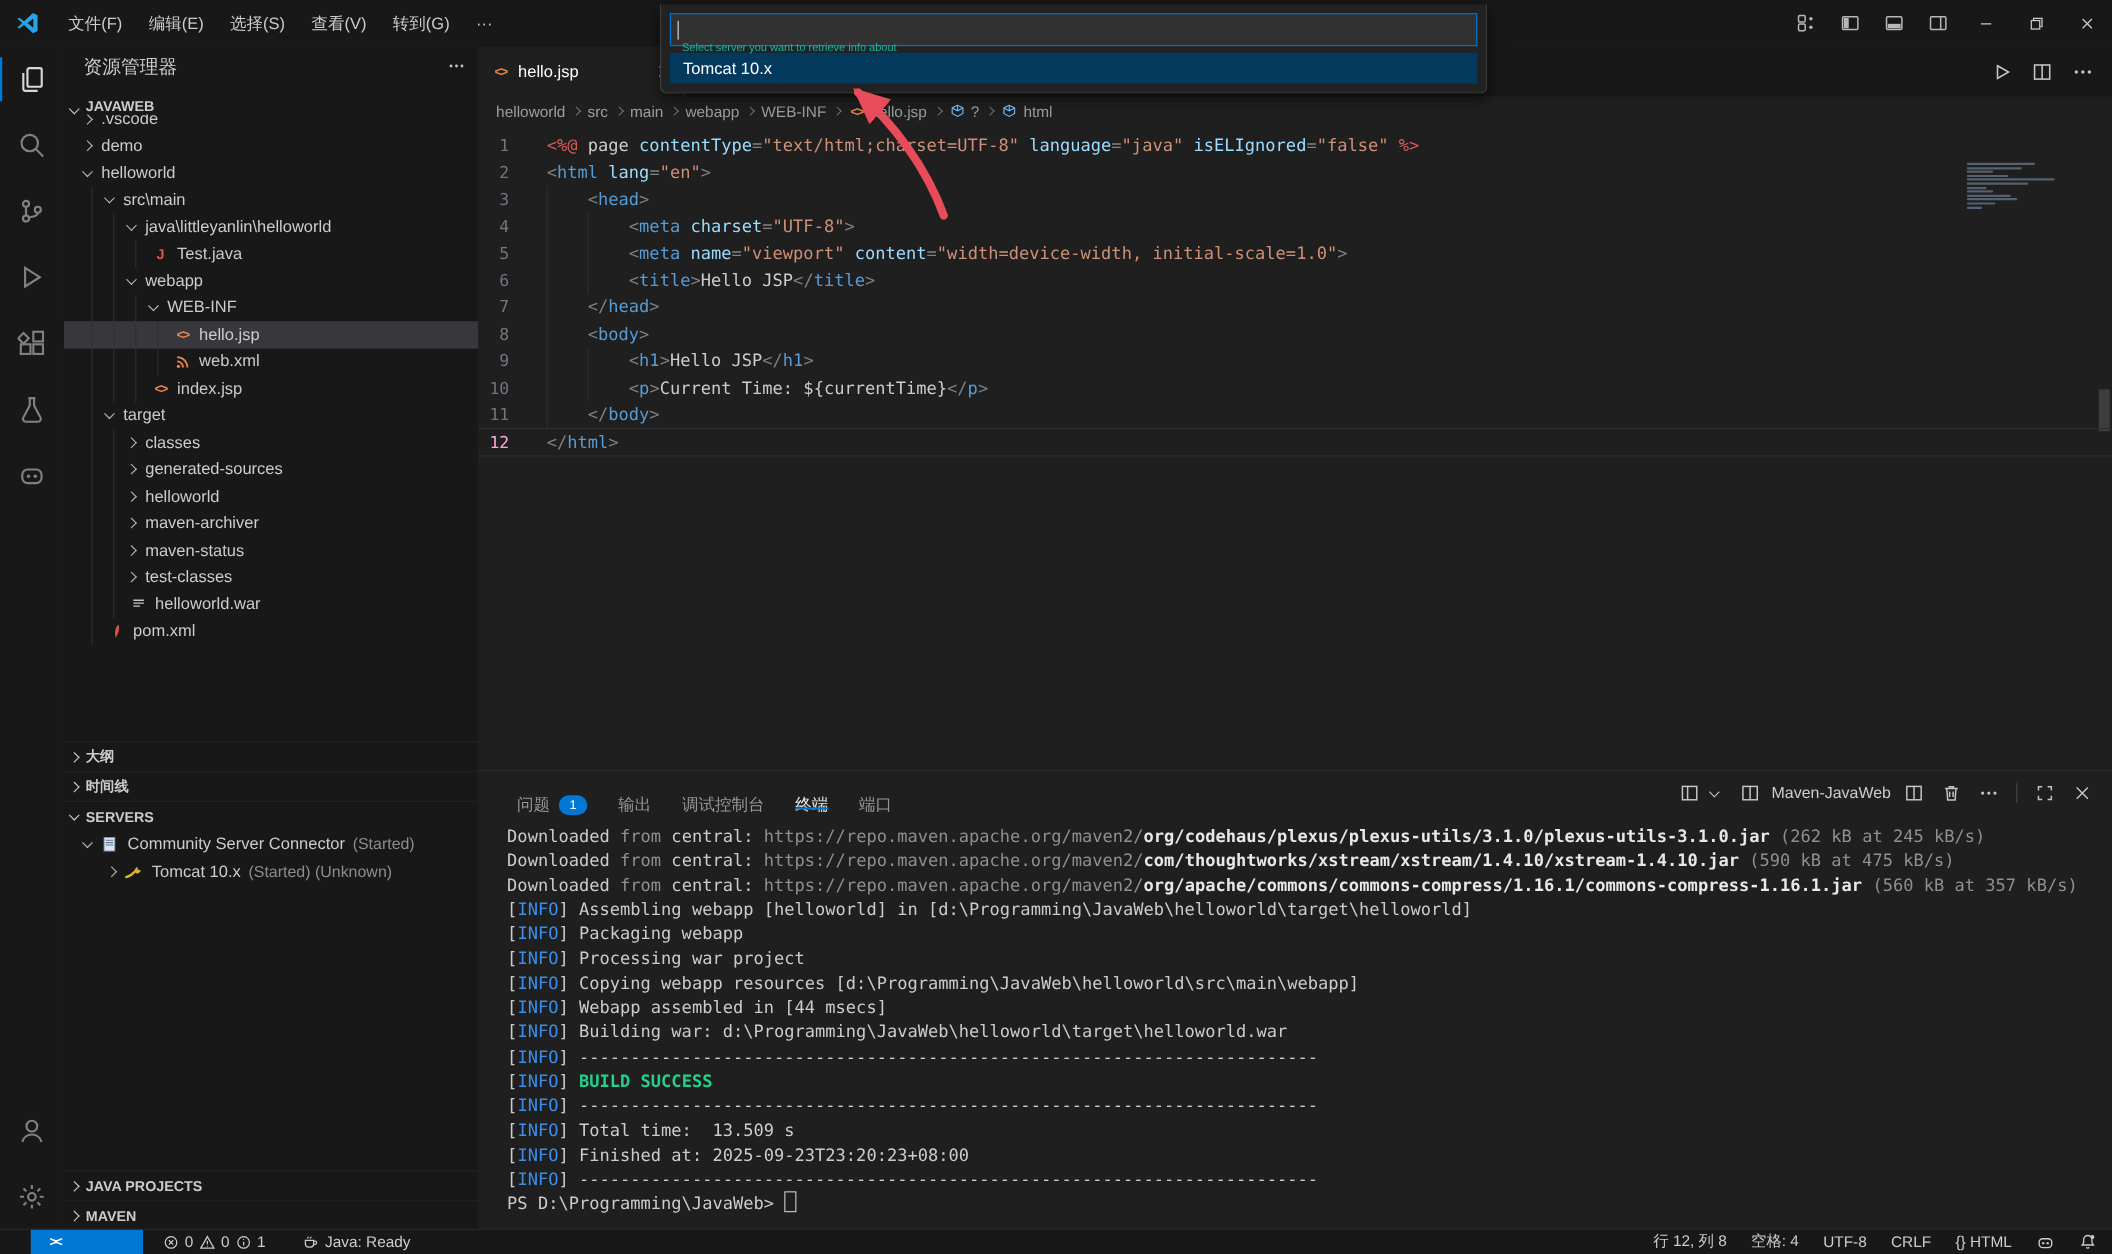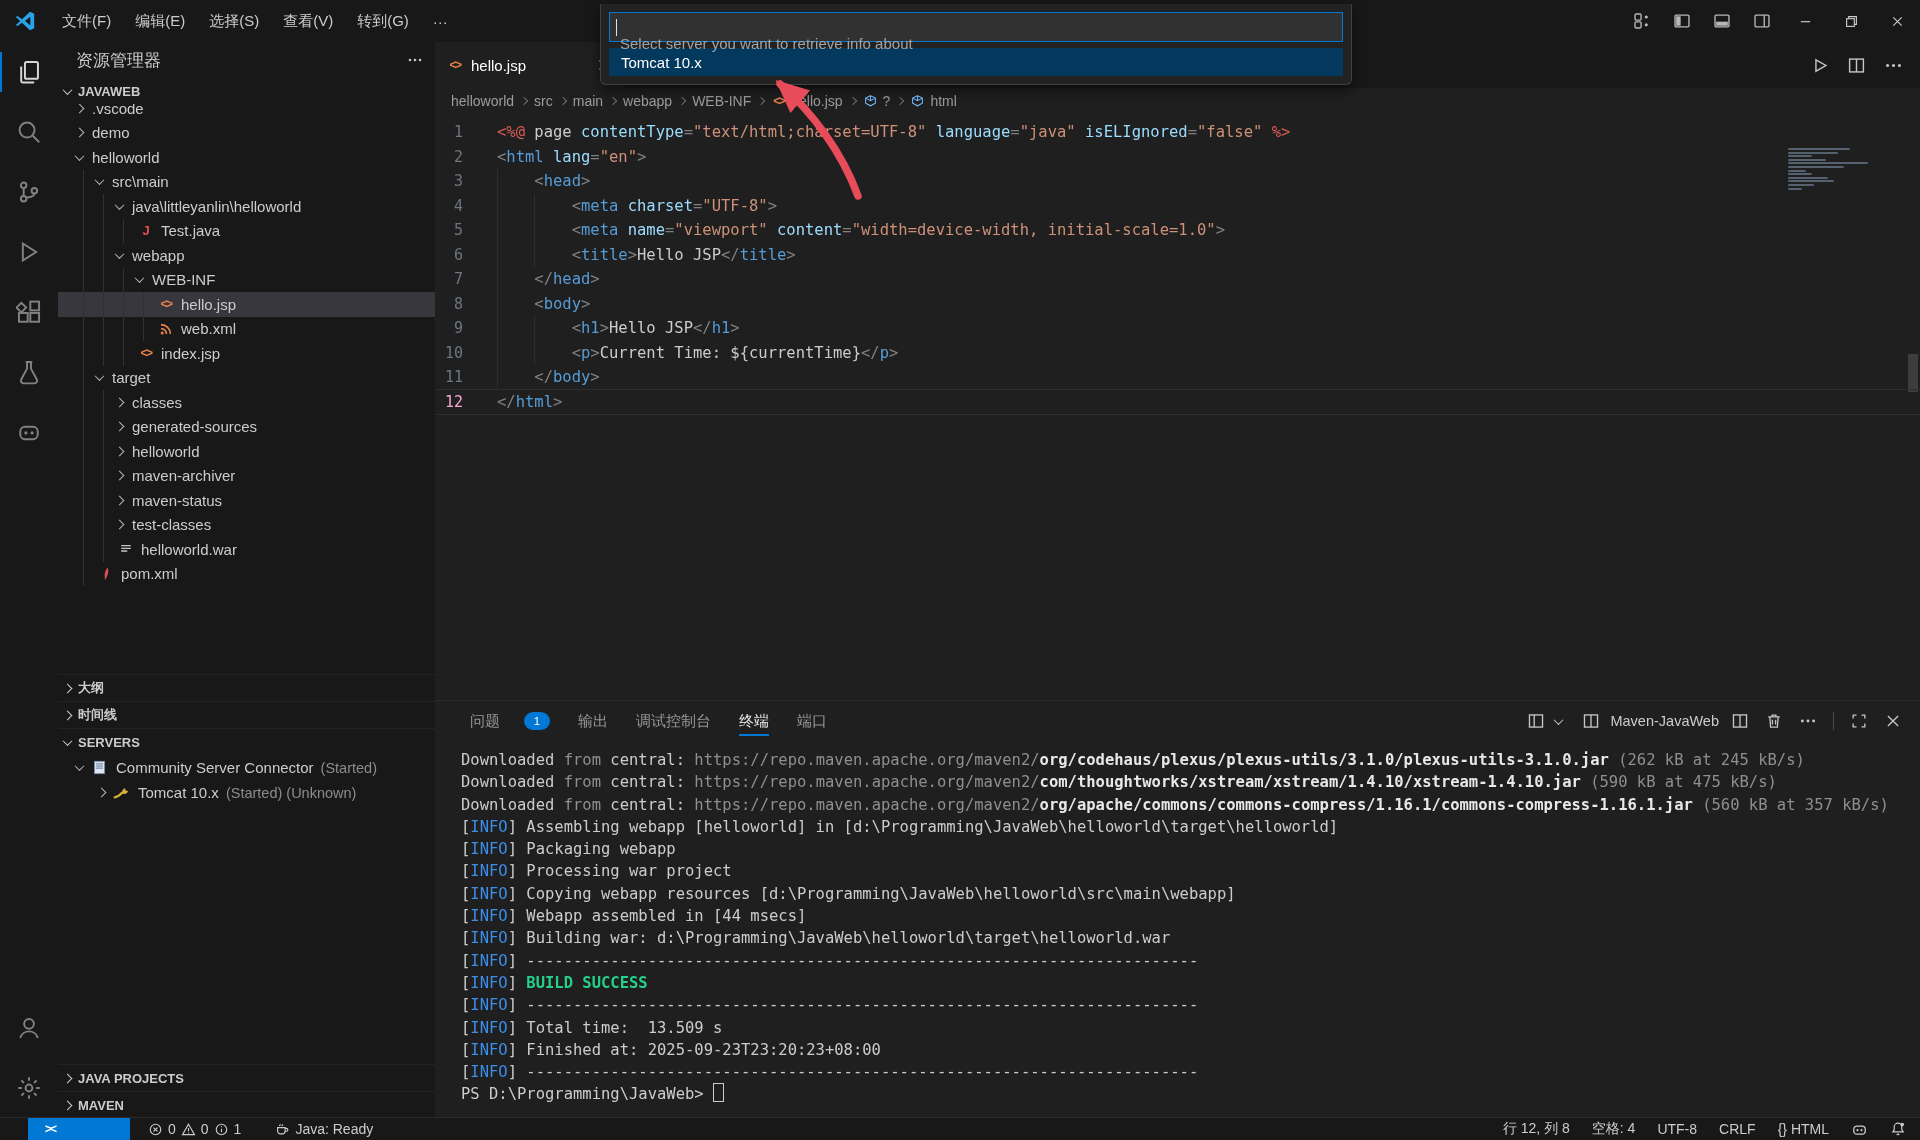--- a/index.html
+++ b/index.html
@@ -24,21 +24,21 @@
   .ab-item{width:58px;height:60px;display:flex;align-items:center;justify-content:center;color:#818181;position:relative;}
   .ab-item .ic{width:26px;height:26px;}
   .ab-item.active{color:#d7d7d7;}
   .ab-item.active::before{content:"";position:absolute;left:0;top:10px;bottom:10px;width:2px;background:#0078d4;}
   #ab-bottom{position:absolute;bottom:0;left:0;}
   
   #sidebar{position:absolute;left:58px;top:42px;width:377px;height:1076px;background:#181818;border-right:1px solid #2b2b2b;display:flex;flex-direction:column;overflow:hidden;}
   #sb-header{height:36px;flex:none;display:flex;align-items:center;padding:0 12px 0 18px;font-size:17px;color:#cccccc;}
   #sb-header .sp{flex:1;}
   .sec-hdr{height:26px;flex:none;display:flex;align-items:center;gap:7px;padding-left:6px;font-size:13px;font-weight:bold;color:#cccccc;border-top:1px solid #232323;}
-  .sec-hdr.first{border-top:none;}
+  .sec-hdr.first{border-top:none;align-items:flex-end;}
   #tree{height:570px;flex:none;overflow:hidden;position:relative;}
   .trow{position:absolute;left:0;right:0;height:24.5px;display:flex;align-items:center;font-size:15px;color:#cccccc;white-space:nowrap;}
   .trow.sel{background:#37373d;}
   .trow .cv{margin-right:9px;color:#b6b6b6;}
   .trow .ficon{width:16px;height:16px;margin-right:7px;flex:none;}
   .tguide{position:absolute;width:1px;background:#313131;}
   .srow{height:25px;display:flex;align-items:center;font-size:15px;color:#cccccc;white-space:nowrap;}
   .srow .cv{margin:0 8px 0 0;color:#b6b6b6;}
   .srow .ficon{width:17px;height:17px;margin-right:8px;}
   .srow .desc{color:#8c8c8c;margin-left:7px;font-size:14.5px;}
@@ -64,21 +64,21 @@
   .cl.current{border-top:1px solid #2e2e2e;border-bottom:1px solid #2e2e2e;margin-top:-1px;}
   .cl.current .num{color:#f9a8d4;text-align:right;}
   .cguide{position:absolute;width:1px;background:#2e2e2e;}
   .t-tag{color:#569cd6;} .t-attr{color:#9cdcfe;} .t-str{color:#ce9178;} .t-txt{color:#cccccc;} .t-pun{color:#808080;} .t-jsp{color:#d85a54;}
   #minimap{position:absolute;right:40px;top:34px;width:92px;}
   .mm{height:2px;margin-bottom:1.6px;background:#55616e;border-radius:1px;}
   #ed-scroll{position:absolute;right:2px;top:240px;width:10px;height:38px;background:#434343;opacity:.85;}
   
   #panel{position:absolute;left:0;top:658px;right:0;height:418px;background:#1f1f1f;border-top:1px solid #2b2b2b;}
   #panel-tabs{position:absolute;left:23px;top:0;height:40px;display:flex;align-items:center;gap:4px;}
-  .ptab{padding:0 12px;height:40px;display:flex;align-items:center;gap:24px;font-size:15px;color:#969696;position:relative;}
+  .ptab{padding:0 12px;height:40px;display:flex;align-items:flex-end;gap:8px;font-size:15px;color:#969696;position:relative;}
   .ptab.active{color:#e7e7e7;}
   .ptab.active::after{content:"";position:absolute;left:12px;right:12px;bottom:5px;height:1.6px;background:#0078d4;}
   .pbadge{min-width:18px;height:18px;border-radius:9px;background:#0078d4;color:#fff;font-size:11.5px;display:flex;align-items:center;justify-content:center;padding:0 4px;}
   #panel-actions{position:absolute;right:10px;top:0;height:40px;display:flex;align-items:center;color:#c5c5c5;}
   .pa-ic{width:18px;height:18px;margin:0 8px;}
   .pa-lbl{font-size:14.5px;color:#cccccc;margin:0 4px 0 2px;}
   .pa-div{width:1px;height:18px;background:#4a4a4a;margin:0 8px;}
   .pa-cv{margin:0 6px 0 2px;color:#c5c5c5;}
   #terminal{position:absolute;left:26px;top:48px;right:10px;bottom:0;font-family:"DejaVu Sans Mono",monospace;font-size:15.5px;}
   .tl{height:22.3px;line-height:22.3px;white-space:pre;}
@@ -87,21 +87,21 @@
   
   #statusbar{position:absolute;left:0;bottom:0;width:1920px;height:22px;background:#181818;border-top:1px solid #2b2b2b;display:flex;align-items:center;font-size:14px;color:#cccccc;}
   #remote{height:22px;width:102px;margin-left:28px;background:#0078d4;color:#fff;display:flex;align-items:center;padding-left:14px;box-sizing:border-box;}
   .st-it{display:flex;align-items:center;gap:5px;margin-left:18px;}
   .st-ic{width:15px;height:15px;color:#cccccc;}
   #st-right{position:absolute;right:14px;display:flex;align-items:center;gap:22px;}
   
   #quickpick{position:absolute;left:600px;top:4px;width:734px;background:#222222;border:1px solid #404040;border-top:none;border-radius:0 0 6px 6px;box-shadow:0 5px 14px rgba(0,0,0,.55);padding:8px 8px 8px 8px;z-index:40;}
   #qp-input{height:28px;background:#313131;border:1px solid #0078d4;display:flex;align-items:center;padding-left:6px;}
   #qp-caret{width:1px;height:17px;background:#e0e0e0;margin-right:3px;}
-  #qp-ph{font-size:15px;color:#a3a3a3;margin-top:32px;}
+  #qp-ph{font-size:10px;color:#14b8a6;margin-top:32px;}
   #qp-item{height:28px;margin-top:6px;background:#04395e;color:#ffffff;font-size:15px;display:flex;align-items:center;padding-left:12px;}
   
   #arrow{position:absolute;left:0;top:0;width:1920px;height:1140px;z-index:60;pointer-events:none;}
 </style>
 </head>
 <body>
 
 <div id="app">
 
   <div id="titlebar">

